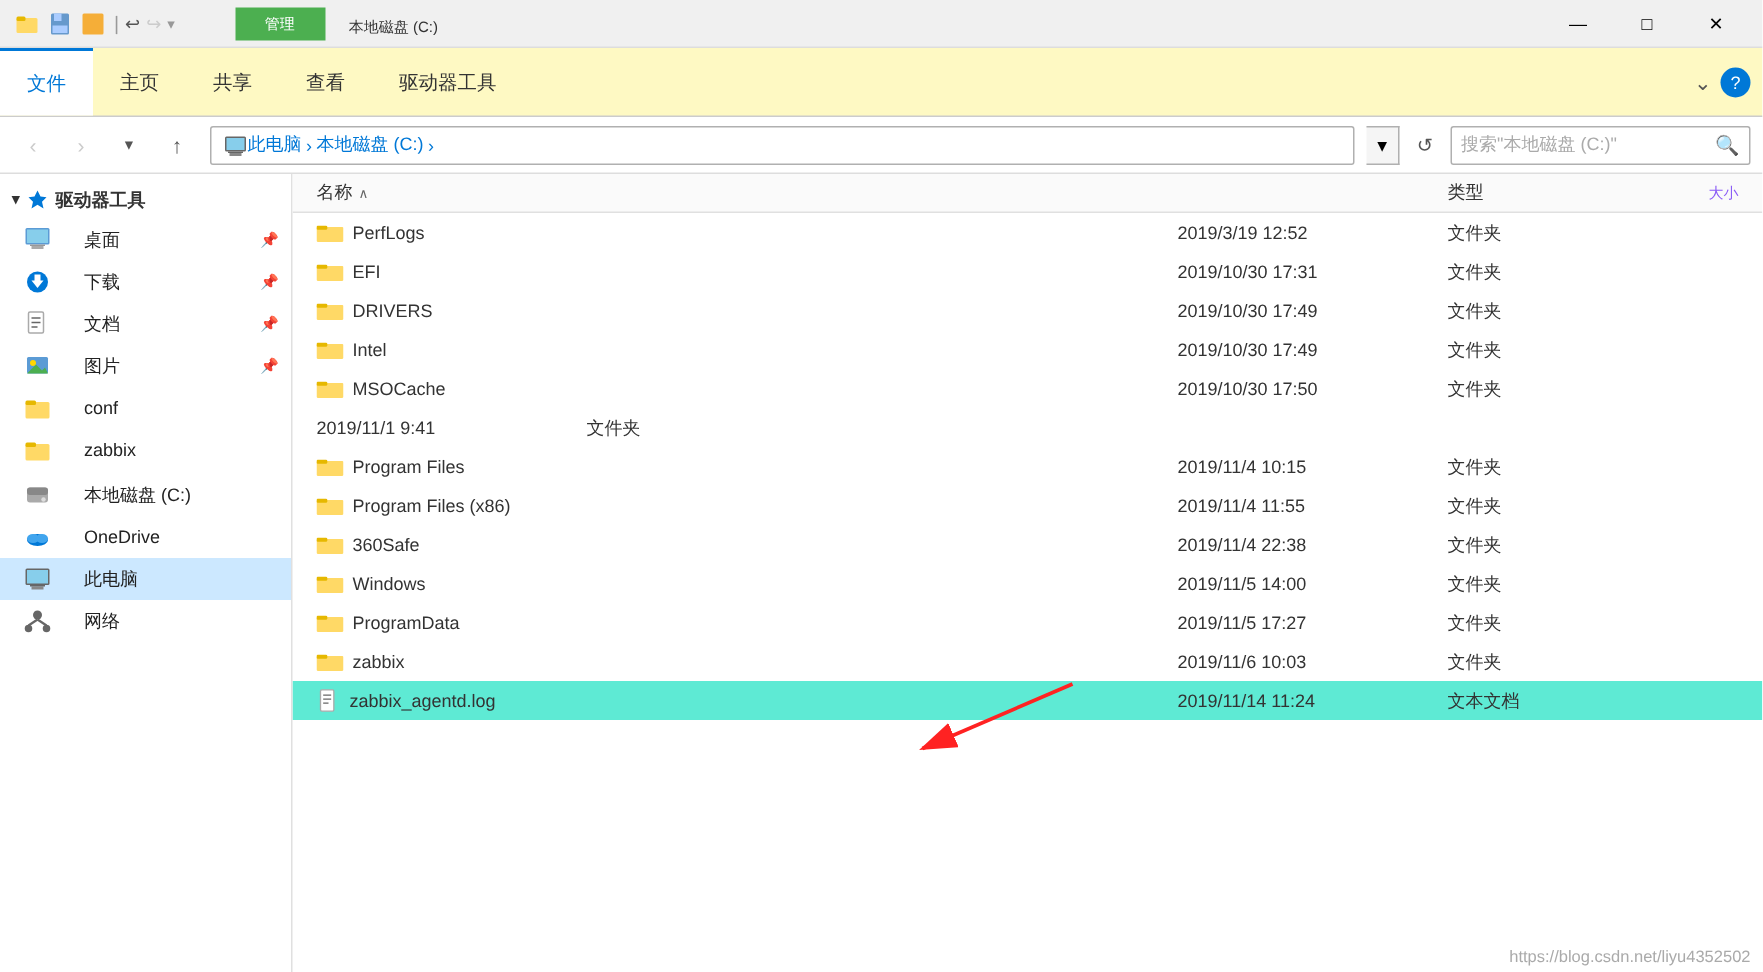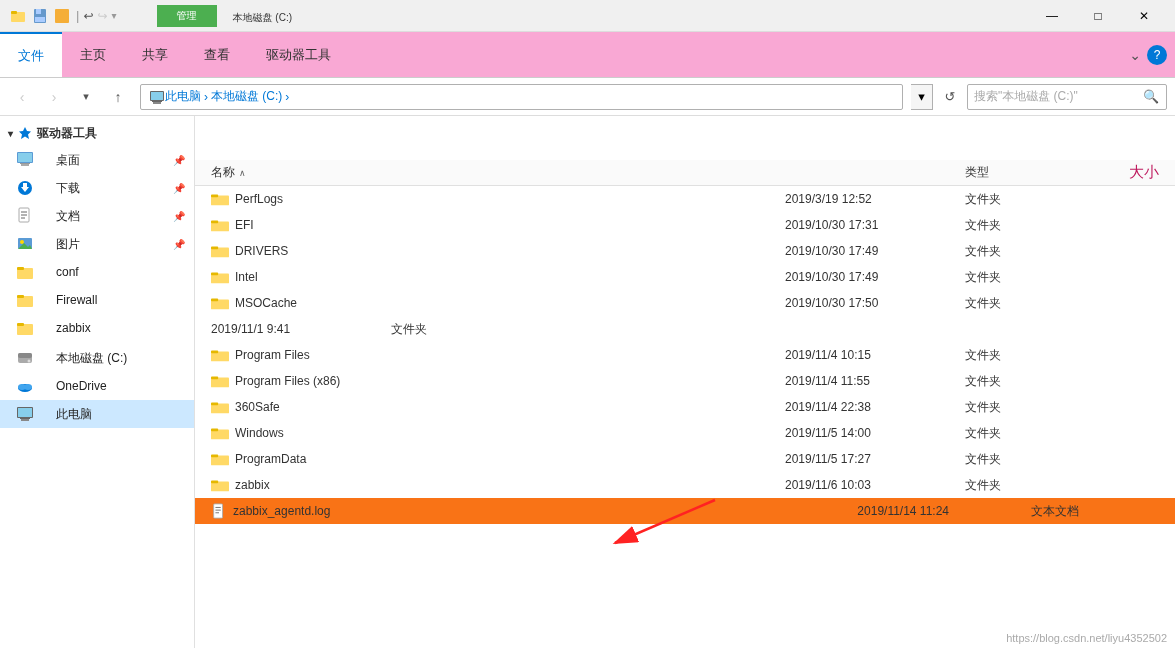--- a/index.html
+++ b/index.html
@@ -9,21 +9,21 @@
     .title-bar { height: 32px; background: #f0f0f0; display: flex; align-items: center; padding: 0 8px; border-bottom: 1px solid #ddd; }
     .title-icon { width: 20px; height: 20px; display: flex; align-items: center; justify-content: center; }
     .title-icon svg { width: 16px; height: 16px; }
     .title-tabs { flex: 1; display: flex; align-items: flex-end; padding-left: 40px; }
     .title-tab { padding: 2px 16px; font-size: 10px; color: #333; }
     .title-tab.active { background: #4caf50; color: #fff; padding: 4px 20px; }
     .title-window-btns { display: flex; margin-left: auto; }
     .win-btn { width: 46px; height: 32px; display: flex; align-items: center; justify-content: center; cursor: pointer; font-size: 12px; }
 
     
-    .ribbon { height: 46px; background: #f9a8d4; display: flex; align-items: stretch; border-bottom: 1px solid #ccc; }
+    .ribbon { height: 46px; background: #fef9c3; display: flex; align-items: stretch; border-bottom: 1px solid #ccc; }
     .ribbon-tab { padding: 0 18px; display: flex; align-items: center; font-size: 13px; cursor: pointer; color: #333; }
     .ribbon-tab.active { background: #fff; border-top: 2px solid #0078d7; color: #0078d7; }
 
     
     .addr-bar { height: 38px; background: #fff; display: flex; align-items: center; padding: 0 8px; border-bottom: 1px solid #ddd; gap: 4px; }
     .nav-btn { width: 28px; height: 28px; display: flex; align-items: center; justify-content: center; border: 1px solid transparent; border-radius: 2px; cursor: pointer; color: #555; font-size: 14px; }
     .nav-btn.disabled { color: #ccc; cursor: default; }
     .addr-path { flex: 1; height: 26px; border: 1px solid #b0b0b0; border-radius: 2px; display: flex; align-items: center; padding: 0 8px; background: #fff; font-size: 12px; color: #333; margin: 0 4px; }
     .addr-path span { color: #0078d7; }
     .addr-chevron { color: #666; margin: 0 3px; }
@@ -40,29 +40,29 @@
     .sidebar-section { margin-bottom: 2px; }
     .sidebar-item { height: 28px; display: flex; align-items: center; padding: 0 8px 0 16px; cursor: pointer; gap: 22px; }
     .sidebar-item.selected { background: #cce8ff; }
     .sidebar-item .item-icon { width: 18px; height: 18px; flex-shrink: 0; }
     .sidebar-item .item-label { font-size: 12px; color: #222; }
     .sidebar-item .pin-icon { margin-left: auto; color: #0078d7; font-size: 10px; }
     .sidebar-header { height: 26px; display: flex; align-items: center; padding: 0 8px; font-size: 12px; color: #333; font-weight: 600; cursor: pointer; }
     .sidebar-header .arrow { font-size: 10px; margin-right: 4px; }
 
     
-    .file-list { flex: 1; overflow-y: auto; overflow-x: hidden; margin-top: 44px; }
+    .file-list { flex: 1; overflow-y: auto; overflow-x: hidden; }
     .file-list-header { display: flex; align-items: center; height: 26px; border-bottom: 1px solid #e0e0e0; background: #fafafa; padding: 0 8px; }
     .col-name { flex: 1; font-size: 12px; color: #333; padding: 0 8px; display: flex; align-items: center; gap: 4px; cursor: pointer; }
     .col-name .sort-arrow { font-size: 9px; color: #666; }
     .col-date { width: 180px; font-size: 12px; color: #333; padding: 0 8px; }
     .col-type { width: 130px; font-size: 12px; color: #333; padding: 0 8px; }
-    .col-size { width: 80px; font-size: 15px; color: #be185d; padding: 0 8px; text-align: right; }
+    .col-size { width: 80px; font-size: 10px; color: #8b5cf6; padding: 0 8px; text-align: right; }
     .file-row { display: flex; align-items: center; height: 26px; padding: 0 8px; cursor: pointer; }
-    .file-row.selected { background: #f97316; text-align: right; }
+    .file-row.selected { background: #5eead4; }
     .file-row .col-name { display: flex; align-items: center; gap: 6px; }
     .folder-icon { width: 18px; height: 16px; }
     .file-icon-sm { width: 16px; height: 16px; }
 
     
     ::-webkit-scrollbar { width: 8px; }
     ::-webkit-scrollbar-track { background: #f0f0f0; }
     ::-webkit-scrollbar-thumb { background: #c0c0c0; border-radius: 4px; }
 
     .watermark { position: fixed; bottom: 4px; right: 8px; font-size: 11px; color: #aaa; }
@@ -206,27 +206,20 @@
             <rect x="1" y="5" width="16" height="11" rx="1" fill="#FFD966"></rect>
             <rect x="1" y="4" width="7" height="3" rx="1" fill="#E6B800"></rect>
           </svg>
         <span class="item-label">conf</span>
       </div>
       <div class="sidebar-item">
         <svg class="item-icon" viewBox="0 0 18 18">
             <rect x="1" y="5" width="16" height="11" rx="1" fill="#FFD966"></rect>
             <rect x="1" y="4" width="7" height="3" rx="1" fill="#E6B800"></rect>
           </svg>
-        <span class="item-label">Firewall</span>
-      </div>
-      <div class="sidebar-item">
-        <svg class="item-icon" viewBox="0 0 18 18">
-            <rect x="1" y="5" width="16" height="11" rx="1" fill="#FFD966"></rect>
-            <rect x="1" y="4" width="7" height="3" rx="1" fill="#E6B800"></rect>
-          </svg>
         <span class="item-label">zabbix</span>
       </div>
     </div>
 
     <div class="sidebar-item">
       <svg class="item-icon" viewBox="0 0 18 18">
           <rect x="2" y="4" width="14" height="10" rx="2" fill="#aaa"></rect>
           <rect x="2" y="4" width="14" height="5" rx="2" fill="#888"></rect>
           <circle cx="13" cy="12" r="1.5" fill="#ddd"></circle>
         </svg>
@@ -245,20 +238,30 @@
     <div class="sidebar-item selected">
       <svg class="item-icon" viewBox="0 0 18 18">
           <rect x="1" y="2" width="16" height="11" rx="1" fill="#666"></rect>
           <rect x="2" y="3" width="14" height="9" fill="#87ceeb"></rect>
           <rect x="5" y="14" width="8" height="2" fill="#888"></rect>
           <rect x="4" y="13" width="10" height="1" fill="#666"></rect>
         </svg>
       <span class="item-label">此电脑</span>
     </div>
 
+    <div class="sidebar-item">
+      <svg class="item-icon" viewBox="0 0 18 18">
+          <circle cx="9" cy="5" r="3" fill="#666"></circle>
+          <circle cx="3" cy="14" r="2.5" fill="#666"></circle>
+          <circle cx="15" cy="14" r="2.5" fill="#666"></circle>
+          <line x1="9" y1="8" x2="3" y2="12" stroke="#666" stroke-width="1.5"></line>
+          <line x1="9" y1="8" x2="15" y2="12" stroke="#666" stroke-width="1.5"></line>
+        </svg>
+      <span class="item-label">网络</span>
+    </div>
   </div>
 
   <div class="file-list" style="position:relative;">
 
     <div class="file-list-header">
       <div class="col-name">
         <span>名称</span>
         <span class="sort-arrow">∧</span>
       </div>
       <div class="col-type">类型</div>

